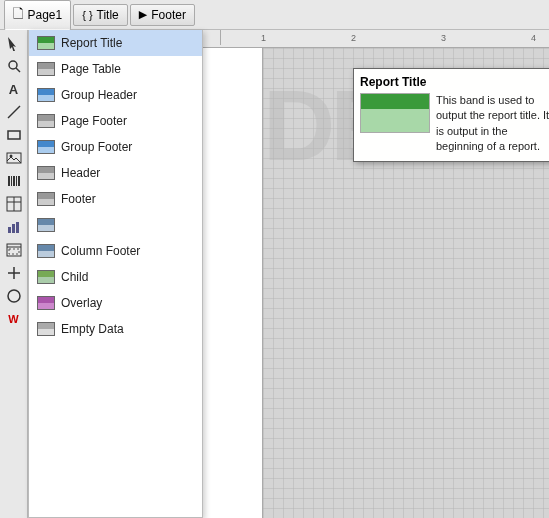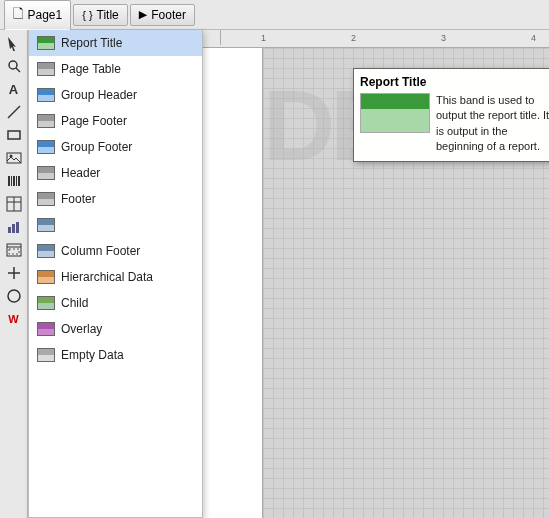--- a/index.html
+++ b/index.html
@@ -370,29 +370,20 @@
             <div class="band-icon">
               <div class="stripe" style="background: rgb(102, 136, 170);"></div>
               <div class="stripe" style="background: rgb(187, 204, 221);"></div>
             </div>
           </div>
           <span>Column Footer</span>
         </div>
         <div class="menu-item">
           <div class="menu-icon">
             <div class="band-icon">
-              <div class="stripe" style="background: rgb(204, 136, 68);"></div>
-              <div class="stripe" style="background: rgb(238, 187, 136);"></div>
-            </div>
-          </div>
-          <span>Hierarchical Data</span>
-        </div>
-        <div class="menu-item">
-          <div class="menu-icon">
-            <div class="band-icon">
               <div class="stripe" style="background: rgb(119, 170, 85);"></div>
               <div class="stripe" style="background: rgb(170, 204, 170);"></div>
             </div>
           </div>
           <span>Child</span>
         </div>
         <div class="menu-item">
           <div class="menu-icon">
             <div class="band-icon">
               <div class="stripe" style="background: rgb(170, 85, 170);"></div>

